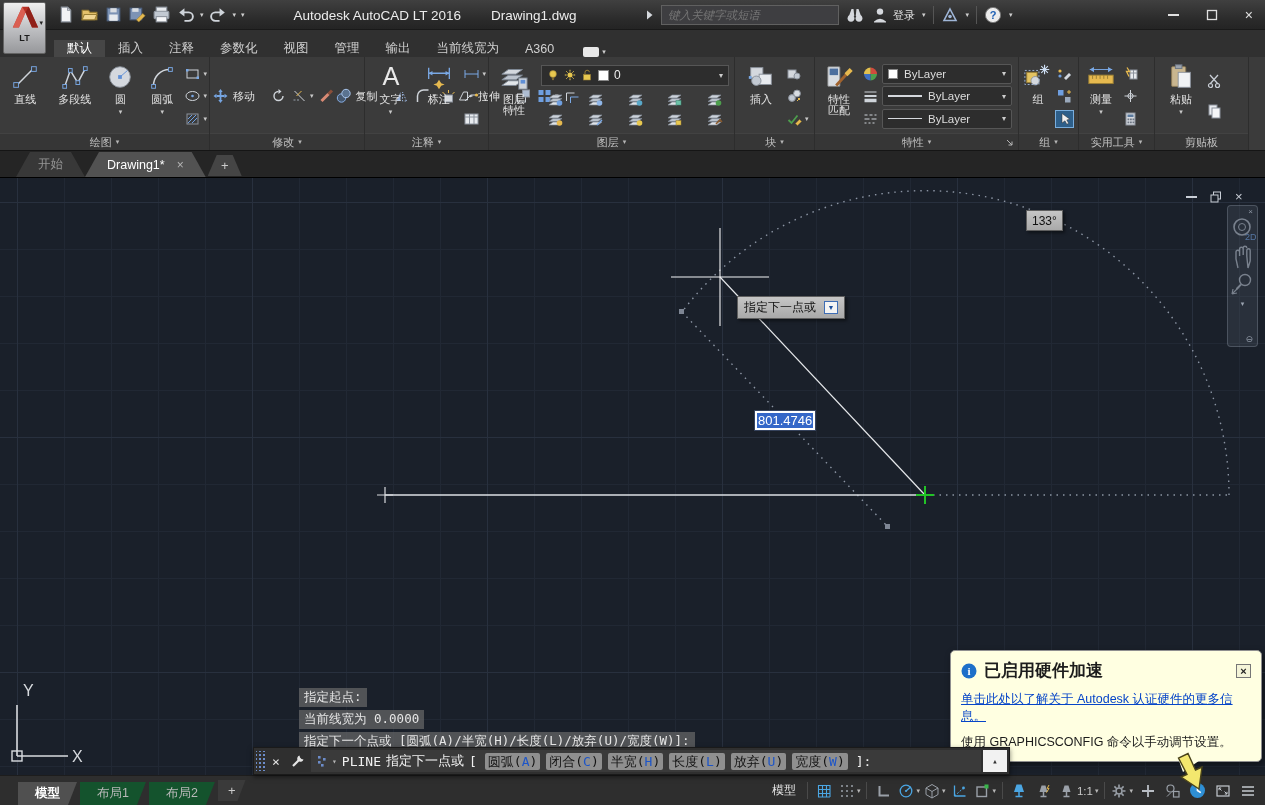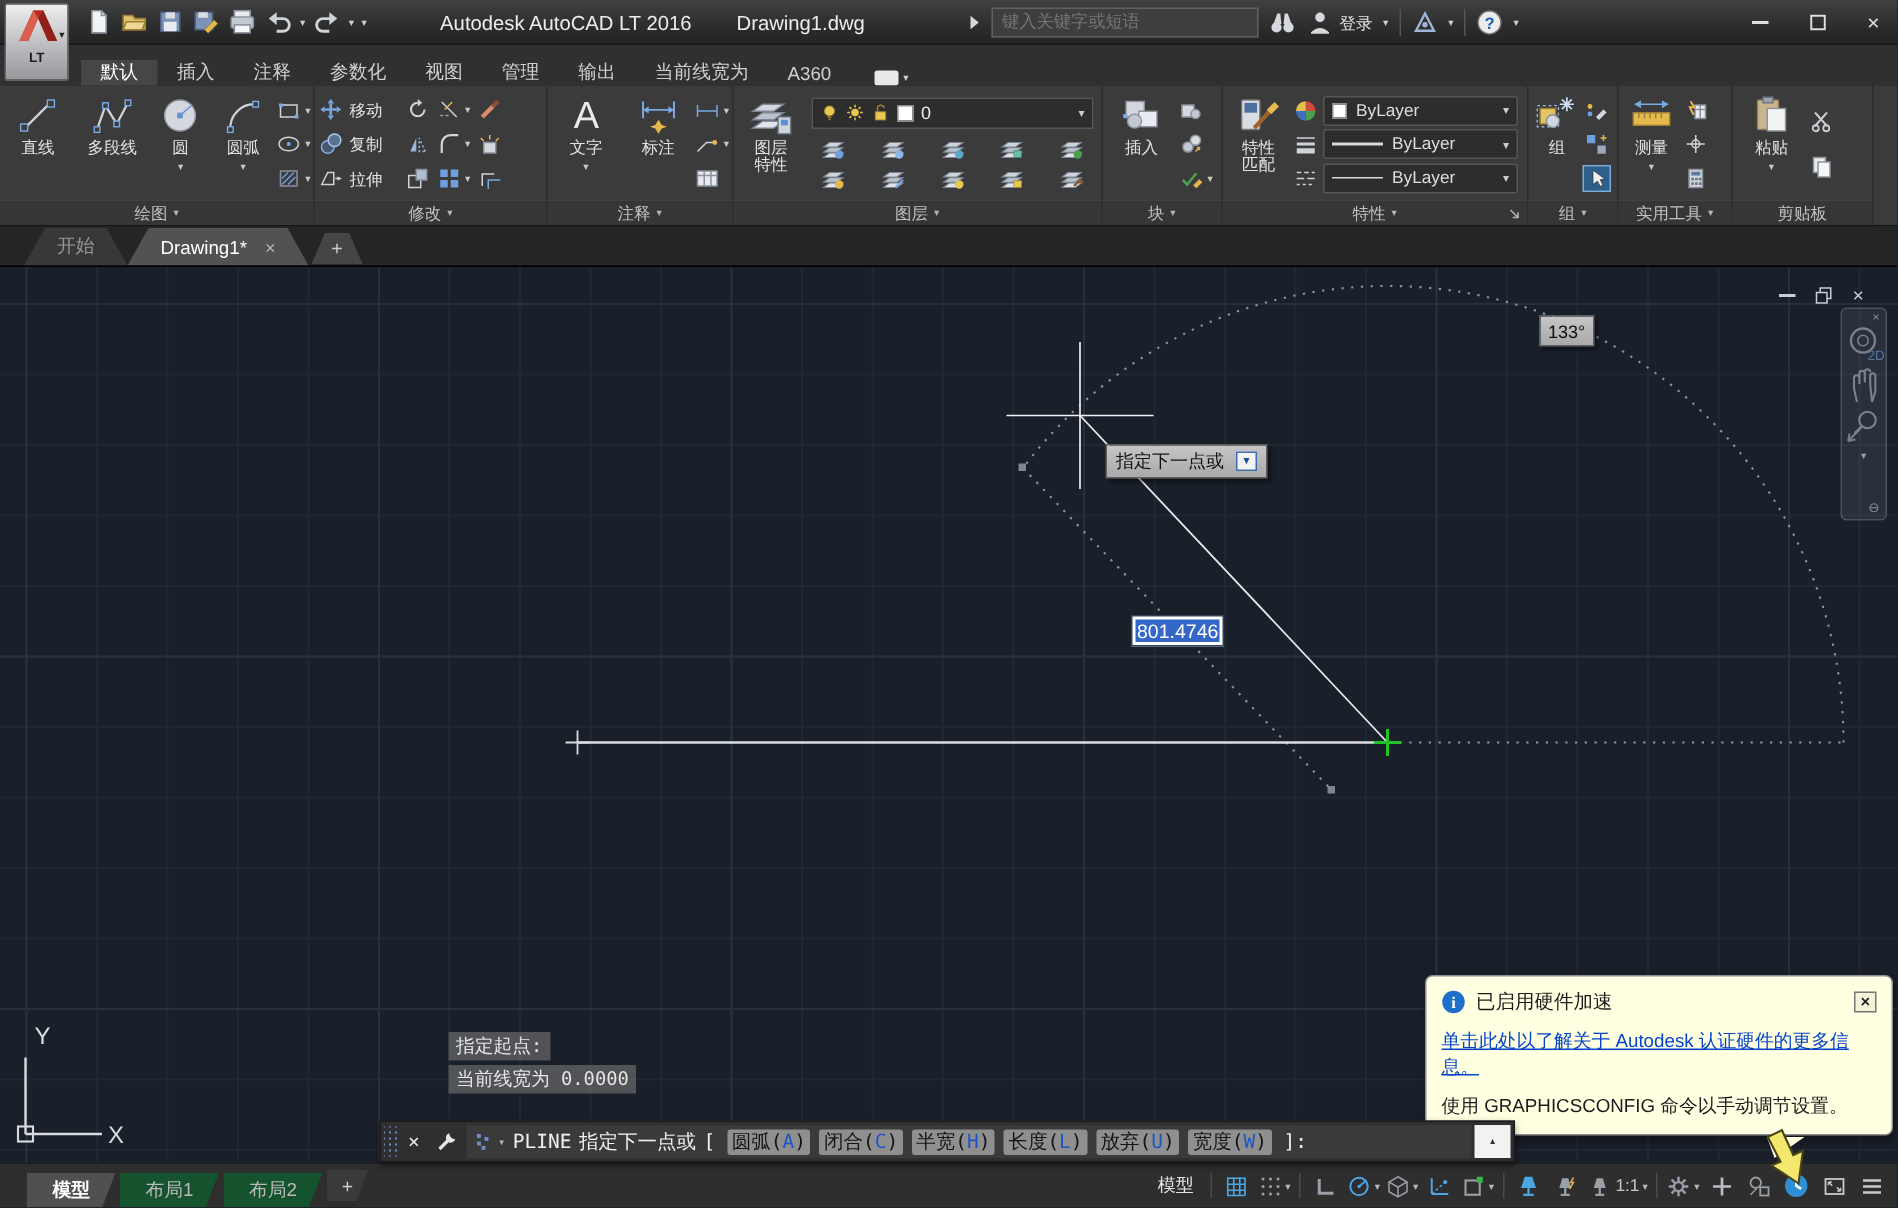--- a/index.html
+++ b/index.html
@@ -11,21 +11,21 @@
 .titlebar{position:absolute;top:0;left:0;width:100%;height:30px;background:linear-gradient(#404040,#2a2a2a 70%,#242424);border-bottom:1px solid #191919}
 .appbtn{position:absolute;left:3px;top:2px;width:43px;height:52px;background:linear-gradient(#efefef,#bcbdc0 55%,#97989b);border:1px solid #636363;border-radius:2px;z-index:50;display:flex;flex-direction:column;align-items:center;justify-content:flex-start;cursor:default}
 .appbtn .lt{font-size:9px;font-weight:bold;color:#1c1c1c;line-height:10px}
 .appbtn .acar{position:absolute;right:2px;top:16px;font-size:7px;color:#222}
 .qat{position:absolute;left:56px;top:5px;display:flex;align-items:center;gap:5px}
 .qi{width:19px;height:19px;flex:none}
 .qcar{font-size:7px;color:#cfcfcf}
 .titletext{position:absolute;left:205px;top:0;width:460px;height:30px;display:flex;align-items:center;justify-content:center;font-size:13.5px;color:#ececec;white-space:nowrap}
 .titletext .doc{margin-left:30px}
 .tbright{position:absolute;left:645px;top:4px;height:22px;display:flex;align-items:center;gap:7px}
-.searchbox{width:178px;height:20px;background:#3e3e41;border:1px solid #606060;color:#9c9c9c;font-size:11.5px;padding:0 6px;outline:none;font-family:"Liberation Sans",sans-serif}
+.searchbox{width:178px;height:20px;background:#3e3e41;border:1px solid #606060;color:#9c9c9c;font-style:italic;font-size:11.5px;padding:0 6px;outline:none;font-family:"Liberation Sans",sans-serif}
 .tbi{width:18px;height:18px;flex:none}
 .signin{display:flex;align-items:center;gap:4px;font-size:11px;color:#e2e2e2}
 .tsep{width:1px;height:18px;background:#555}
 .tcar{font-size:7px;color:#cfcfcf}
 .winctl{position:absolute;right:12px;top:0;height:30px;display:flex;align-items:center;gap:27px;color:#e0e0e0;font-size:14px}
 .winctl .wmin{width:11px;height:2px;background:#e0e0e0}
 
 .rtabbar{position:absolute;top:30px;left:0;width:100%;height:27px;background:#303030;display:flex;align-items:flex-end;padding-left:54px}
 #rtabs-list{display:flex;align-items:stretch}
 .rtab{padding:0 13px;font-size:12.5px;color:#d0d0d0;display:flex;align-items:center;cursor:default}
@@ -38,21 +38,21 @@
 .pcontent{flex:1;display:flex;align-items:stretch;padding:2px 2px 0 2px;gap:1px}
 .plabel{height:17px;display:flex;align-items:center;justify-content:center;gap:4px;font-size:11px;color:#c0c0c0;background:#363636;border-top:1px solid #424242}
 .pcar{font-size:7px;color:#b5b5b5}
 .bigbtn{width:48px;display:flex;flex-direction:column;align-items:center;padding-top:3px;gap:1px;font-size:11px;color:#e2e2e2;line-height:12px;text-align:center;cursor:default}
 .bi{width:30px;height:30px;flex:none}
 .minicol{display:flex;flex-direction:column;justify-content:space-evenly;padding:1px 0}
 .mini{display:flex;align-items:center;gap:2px;height:18px}
 .mi{width:17px;height:16px;flex:none}
 .mi.sel{background:#2e5f8a;outline:1px solid #79aede}
 .mcar{font-size:7px;color:#c9c9c9}
-.modrows{display:flex;flex-direction:column;justify-content:space-evenly}
+.modrows{display:flex;flex-direction:row;justify-content:space-evenly}
 .mrow{display:flex;align-items:center;gap:4px}
 .mlbl{display:flex;align-items:center;gap:4px;width:54px;font-size:11px;color:#e2e2e2}
 .layright{flex:1;display:flex;flex-direction:column;justify-content:space-evenly;padding:1px 3px}
 .laydrop{height:21px;background:#2d2d2d;border:1px solid #565656;display:flex;align-items:center;gap:5px;padding:0 5px;font-size:12px;color:#eee}
 .laydrop .sw{width:11px;height:11px;background:#fff;border:1px solid #888}
 .laydrop .dd{margin-left:auto;font-size:8px;color:#ccc}
 .layminis{display:flex;justify-content:space-between;padding:0 6px}
 .propdrops{display:flex;flex-direction:column;justify-content:space-evenly;padding:2px 2px}
 .pdrop{width:130px;height:20px;background:#2d2d2d;border:1px solid #565656;border-radius:2px;display:flex;align-items:center;gap:6px;padding:0 5px;font-size:11.5px;color:#ddd}
 .pdrop .sw{width:10px;height:10px;background:#fff;border:1px solid #888}
@@ -89,21 +89,21 @@
 .cgrip{width:9px;background-image:radial-gradient(#6c8cc9 1px,transparent 1px);background-size:4px 4px;background-position:2px 2px;margin:3px 0 3px 2px}
 .cbtn{width:22px;display:flex;align-items:center;justify-content:center;color:#e8e8e8;font-size:13px}
 .cinput{flex:1;background:#3a3a3a;margin:2px;display:flex;align-items:center;gap:5px;padding:0 6px;font-size:13px;color:#f0f0f0;white-space:nowrap;overflow:hidden}
 .cinput .ccar{font-size:8px;color:#b5b5b5}
 .chip{display:inline-flex;background:#8f8f8f;border-radius:2px;color:#141414;padding:0 3px;margin:0 3px;line-height:17px}
 .chip .k{color:#1d55c8}
 .cup{width:24px;background:#f2f2f2;margin:2px 2px 2px 0;display:flex;align-items:center;justify-content:center;color:#333;font-size:9px}
 
 .notif{position:absolute;left:950px;top:650px;width:312px;background:#ffffe1;border:1px solid #8f8f8f;border-radius:5px;box-shadow:2px 3px 7px rgba(0,0,0,.45);z-index:4;padding:8px 10px 10px;color:#1c1c1c}
 .notif .nrow{display:flex;align-items:center;gap:7px;margin-bottom:7px}
-.notif .ntitle{font-size:13px;font-weight:normal}
+.notif .ntitle{font-size:17px;font-weight:bold}
 .notif .nclose{margin-left:auto;width:15px;height:14px;border:1px solid #777;display:flex;align-items:center;justify-content:center;font-size:11px;font-weight:bold;color:#222;background:#f4f4d8}
 .notif .nbody{font-size:12.5px;line-height:18px}
 .notif .nlink{display:block;margin-top:9px;font-size:12.5px;color:#0645c8;text-decoration:underline}
 .notif .nfoot{margin-top:9px;font-size:12.5px}
 .ntail{position:absolute;left:1178px;top:758px;width:0;height:0;border-left:5px solid transparent;border-right:20px solid transparent;border-top:14px solid #ffffe1;z-index:4}
 .yarrow{position:absolute;left:1172px;top:748px;z-index:40}
 
 .statusbar{position:absolute;top:775px;left:0;width:100%;height:30px;background:#2e2e2e;border-top:1px solid #1d1d1d;display:flex;align-items:center;z-index:3}
 #layout-tabs{display:flex;align-items:flex-end;height:100%;padding-left:18px}
 .ltab{height:23px;padding:0 17px;font-size:12.5px;display:flex;align-items:center;color:#b9b9b9;background:#14532d;clip-path:polygon(0 0,100% 0,calc(100% - 9px) 100%,0 100%);margin-right:3px}
@@ -831,20 +831,21 @@
   <span class="selected">801.4746</span>
 </div>
 
 <div class="tip" style="left:1026px;top:210px;height:21px;padding:0 5px">
   <span>133°</span>
 </div>
 
 <div id="cmd-history">
     <div class="hline">指定起点:</div>
     <div class="hline">当前线宽为 0.0000</div>
+    <div class="hline">指定下一个点或 [圆弧(A)/半宽(H)/长度(L)/放弃(U)/宽度(W)]:</div>
   </div>
 
 <div class="cmdline">
   <div class="cgrip"></div>
   <div class="cbtn">
       <span>×</span>
     </div>
   <div class="cbtn">
     <svg width="14" height="14" viewBox="0 0 14 14">
         <path d="M2 12 L8 6" stroke="#e4e4e4" stroke-width="2.2"></path>

